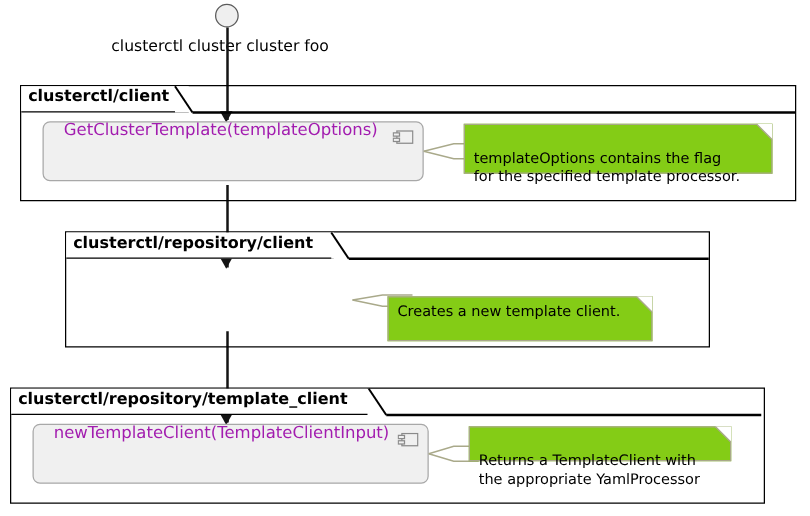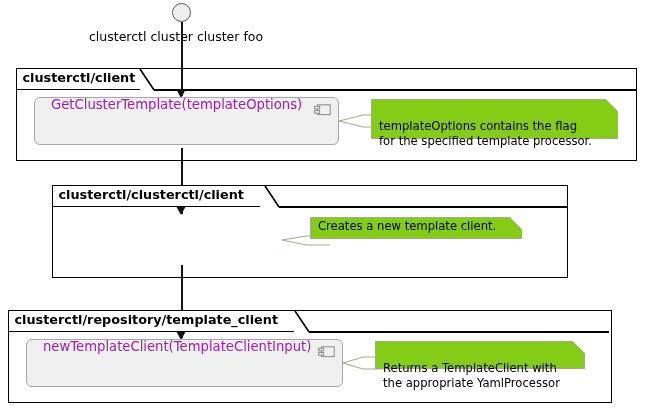--- a/index.html
+++ b/index.html
@@ -194,35 +194,35 @@
       <svg class="note-fold" viewBox="0 0 13 13">
         <polygon points="0,0 13,13 13,0" fill="#ffffff"></polygon>
         <polyline points="0,0 13,13" fill="none" stroke="#a9a98a" stroke-width="1.1"></polyline>
         <polyline points="0,0 0,0 13,0" fill="none" stroke="#fbfbd8" stroke-width="0"></polyline>
       </svg>
     </div>
   </div>
 
   <div class="partition" style="left:52px; top:185px; width:516px; height:93px;">
 
-    <div class="partition-title" style="border-bottom:1.6px solid #000;">clusterctl/clusterctl/client</div>
+    <div class="partition-title" style="border-bottom:1.6px solid #000;">clusterctl/repository/client</div>
 
     <svg class="partition-title-edge" style="left:212px;" viewBox="0 0 14 21">
       <polygon points="0,0 14,21 0,21" fill="#ffffff"></polygon>
       <line x1="0" y1="0" x2="14" y2="21" stroke="#000000" stroke-width="1.6"></line>
     </svg>
     <div class="partition-sep" style="left:226px; width:288px;"></div>
 
 
     <svg class="note-link" style="left:227px; top:42px; width:52px; height:24px;" viewBox="0 0 52 24">
       <polyline points="2,12 26,8 50,8" fill="none" stroke="#a9a98a" stroke-width="1.1"></polyline>
       <polyline points="2,12 26,17 50,17" fill="none" stroke="#a9a98a" stroke-width="1.1"></polyline>
     </svg>
 
-    <div class="note" style="left:257px; top:31px; width:212px; height:22px; display:flex; align-items:flex-end;">
+    <div class="note" style="left:257px; top:51px; width:212px; height:36px; display:flex; align-items:flex-start;">
       <span class="note-text">Creates a new template client.</span>
       <svg class="note-fold" viewBox="0 0 13 13">
         <polygon points="0,0 13,13 13,0" fill="#ffffff"></polygon>
         <polyline points="0,0 13,13" fill="none" stroke="#a9a98a" stroke-width="1.1"></polyline>
       </svg>
     </div>
   </div>
 
   <div class="partition" style="left:8px; top:310px; width:604px; height:93px;">
 

